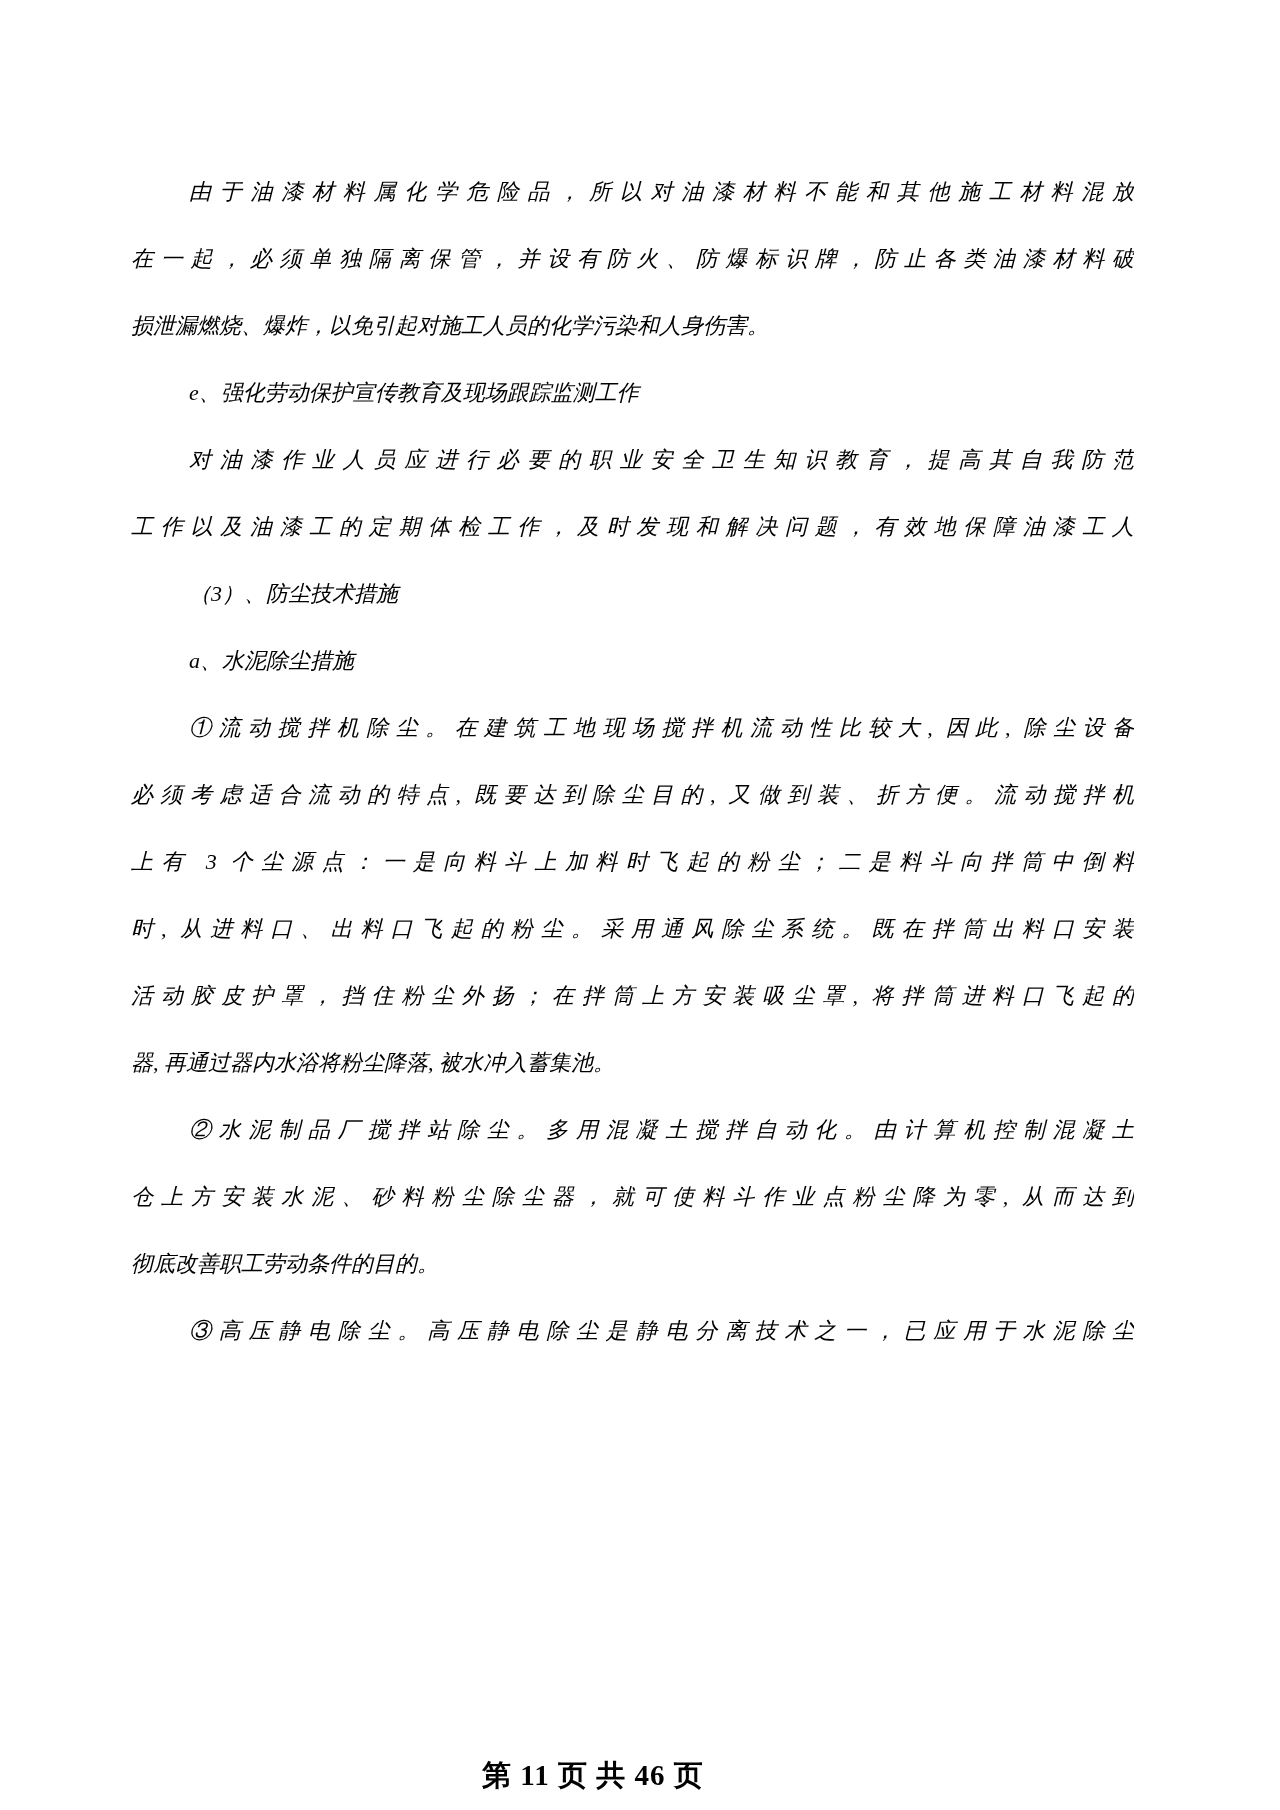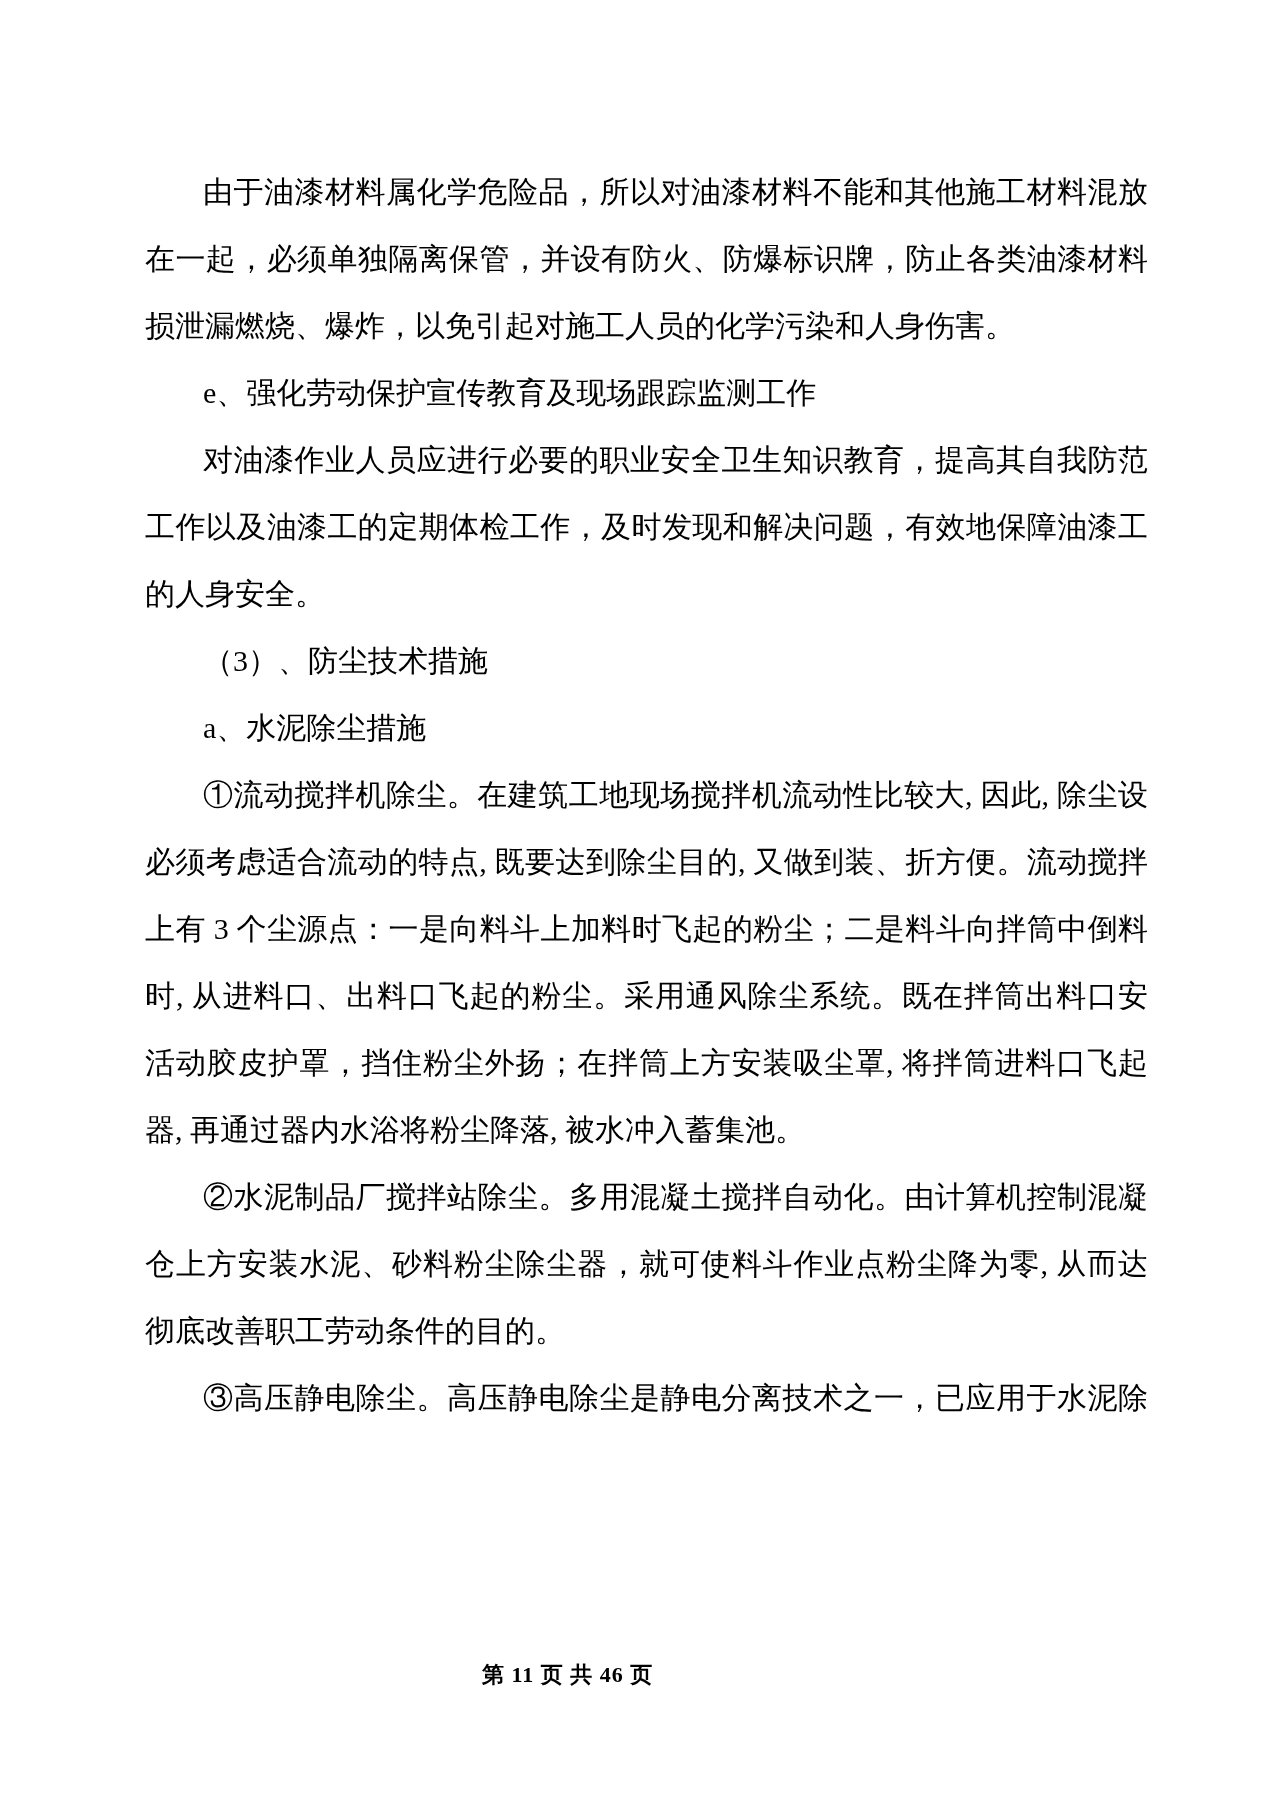--- a/index.html
+++ b/index.html
@@ -11,48 +11,49 @@
     position: relative;
     width: 1280px;
     height: 1810px;
     background: #ffffff;
     overflow: hidden;
     color: #000000;
     font-family: "Liberation Serif", "DejaVu Serif", serif;
   }
   .body-text {
     position: absolute;
-    left: 145px;
+    left: 131px;
     top: 158px;
     width: 1003px;
-    font-size: 30px;
+    font-size: 22px;
     line-height: 67px;
     text-align: left;
+    font-style: italic;
   }
   .para {
     margin: 0;
     padding: 0;
   }
   .line {
     height: 67px;
     overflow: hidden;
     white-space: normal;
   }
   .line.just {
     text-align: justify;
     text-align-last: justify;
   }
   .line.ind {
     text-indent: 58px;
   }
   .footer {
     position: absolute;
     left: 482px;
-    top: 1660px;
-    font-size: 22px;
+    top: 1760px;
+    font-size: 29px;
     line-height: 30px;
     font-weight: bold;
     letter-spacing: 1px;
     white-space: nowrap;
   }
 </style>
 </head>
 <body>
 
 <div class="page">
@@ -61,21 +62,20 @@
         <div class="line just ind">由于油漆材料属化学危险品，所以对油漆材料不能和其他施工材料混放</div>
         <div class="line just">在一起，必须单独隔离保管，并设有防火、防爆标识牌，防止各类油漆材料破</div>
         <div class="line">损泄漏燃烧、爆炸，以免引起对施工人员的化学污染和人身伤害。</div>
       </div>
       <div class="para">
         <div class="line ind">e、强化劳动保护宣传教育及现场跟踪监测工作</div>
       </div>
       <div class="para">
         <div class="line just ind">对油漆作业人员应进行必要的职业安全卫生知识教育，提高其自我防范</div>
         <div class="line just">工作以及油漆工的定期体检工作，及时发现和解决问题，有效地保障油漆工人</div>
-        <div class="line">的人身安全。</div>
       </div>
       <div class="para">
         <div class="line ind">（3）、防尘技术措施</div>
       </div>
       <div class="para">
         <div class="line ind">a、水泥除尘措施</div>
       </div>
       <div class="para">
         <div class="line just ind">①流动搅拌机除尘。在建筑工地现场搅拌机流动性比较大, 因此, 除尘设备</div>
         <div class="line just">必须考虑适合流动的特点, 既要达到除尘目的, 又做到装、折方便。流动搅拌机</div>

